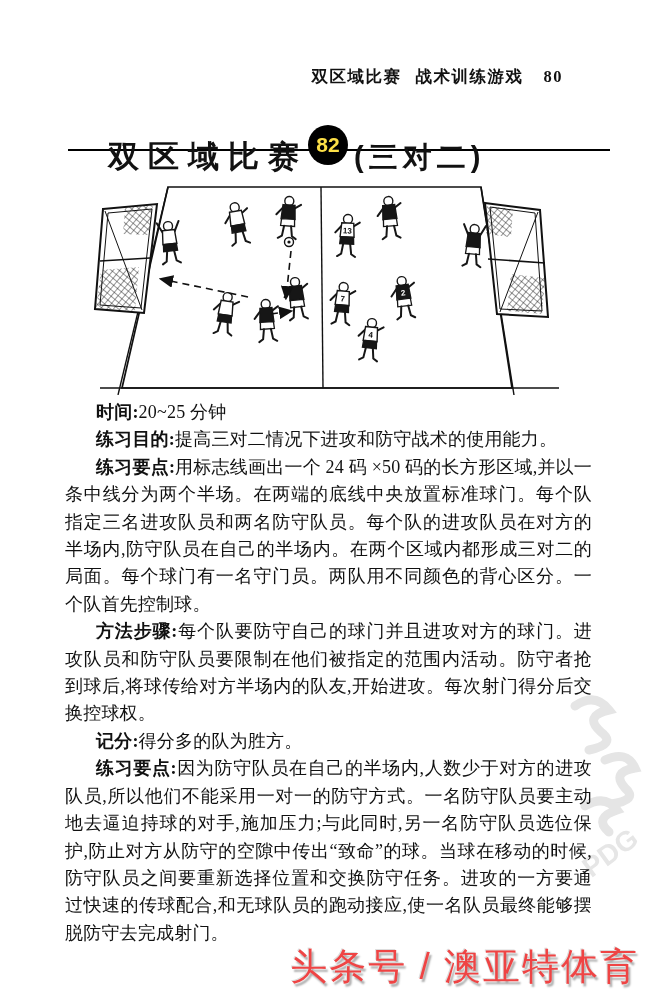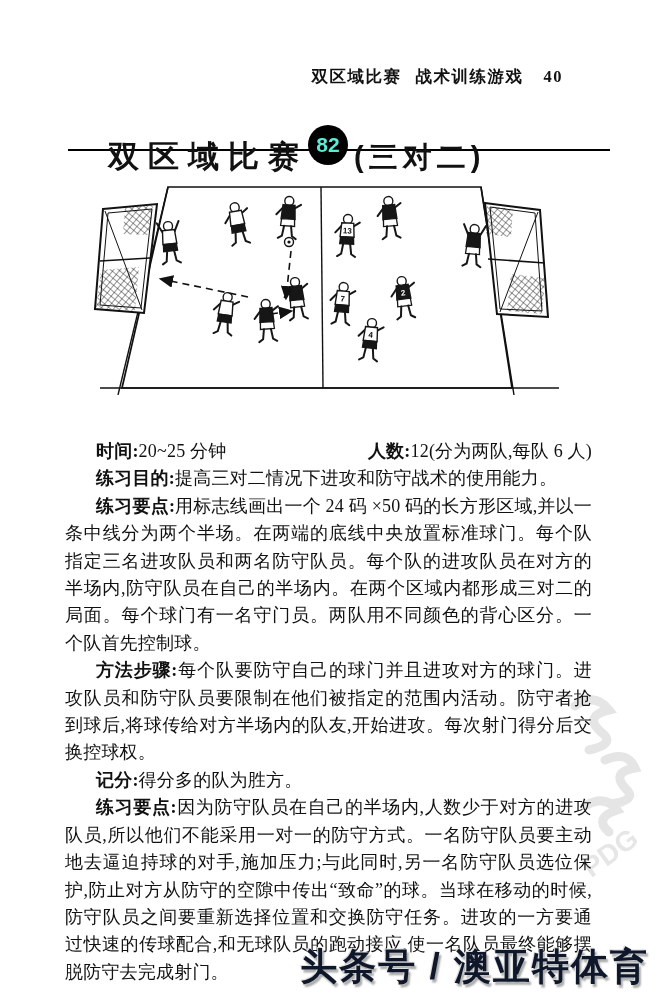--- a/index.html
+++ b/index.html
@@ -19,57 +19,57 @@
 
   
   .title-row{position:absolute;top:118px;left:68px;width:542px;height:60px;z-index:2;}
   .title-rule{position:absolute;top:31px;left:0;width:542px;border-top:2px solid #000;}
   .title-content{
     position:absolute;left:40px;top:0;height:60px;display:flex;align-items:flex-end;
     font-family:"Liberation Sans", sans-serif;
   }
   .title-main{font-size:31px;font-weight:900;letter-spacing:9px;white-space:nowrap;}
   .title-badge{
-    width:40px;height:40px;border-radius:50%;background:#000;color:#5eead4;
+    width:40px;height:40px;border-radius:50%;background:#000;color:#fde047;
     display:flex;align-items:center;justify-content:center;
     font-size:21px;font-weight:bold;margin:0 6px 13px 0;flex:none;
   }
   .title-sub{font-size:29px;font-weight:900;letter-spacing:5px;white-space:nowrap;}
 
   
   .diagram{position:absolute;left:80px;top:180px;width:500px;height:215px;z-index:2;}
 
   
   .bodytext{
     position:absolute;left:65px;top:399px;width:527px;z-index:2;
-    font-size:18px;line-height:27.4px;text-align:justify;letter-spacing:0.2px;margin-top:39px;
+    font-size:18px;line-height:27.4px;text-align:justify;letter-spacing:0.2px;
   }
   .bodytext p{margin:0;text-indent:31px;}
   .info-row{display:flex;padding-left:31px;}
   .info-right{margin-left:auto;}
   .lbl{font-weight:bold;}
 
   
   .footer-mark{
-    position:absolute;right:6px;bottom:8px;z-index:3;white-space:nowrap;
-    font-family:"Liberation Sans", sans-serif;font-weight:bold;
-    font-size:37px;letter-spacing:2px;color:#0f172a;
+    position:absolute;right:16px;bottom:8px;z-index:3;white-space:nowrap;
+    font-family:"Liberation Sans", sans-serif;font-weight:normal;
+    font-size:37px;letter-spacing:2px;color:#ef4444;
     text-shadow:-1px -1px 0 #dddddd, 2px 3px 2px #ababab;
   }
 
   
   .pdg-mark{position:absolute;right:0;top:688px;width:110px;height:205px;z-index:0;}
 </style>
 </head>
 <body>
 
 <div class="page">
 
   <div class="running-head">
-    <span>双区域比赛</span><span class="gap-s"></span><span>战术训练游戏</span><span class="gap-m"></span><span>40</span>
+    <span>双区域比赛</span><span class="gap-s"></span><span>战术训练游戏</span><span class="gap-m"></span><span>80</span>
   </div>
 
   <div class="title-row">
     <div class="title-rule"></div>
     <div class="title-content">
       <span class="title-main">双区域比赛</span>
       <span class="title-badge">82</span>
       <span class="title-sub">(三对二)</span>
     </div>
   </div>
@@ -205,21 +205,20 @@
         <g>
           <circle cx="289" cy="242" r="4.5" fill="#fff" stroke="#111" stroke-width="1.4"></circle>
           <circle cx="289" cy="242" r="1.6" fill="#111"></circle>
         </g>
       </g>
   </svg>
 
   <div class="bodytext">
     <div class="info-row">
       <span><span class="lbl">时间:</span><span>20~25 分钟</span></span>
-      <span class="info-right"><span class="lbl">人数:</span><span>12(分为两队,每队 6 人)</span></span>
     </div>
     <p><span class="lbl">练习目的:</span><span>提高三对二情况下进攻和防守战术的使用能力。</span></p>
     <p><span class="lbl">练习要点:</span><span>用标志线画出一个 24 码 ×50 码的长方形区域,并以一条中线分为两个半场。在两端的底线中央放置标准球门。每个队指定三名进攻队员和两名防守队员。每个队的进攻队员在对方的半场内,防守队员在自己的半场内。在两个区域内都形成三对二的局面。每个球门有一名守门员。两队用不同颜色的背心区分。一个队首先控制球。</span></p>
     <p><span class="lbl">方法步骤:</span><span>每个队要防守自己的球门并且进攻对方的球门。进攻队员和防守队员要限制在他们被指定的范围内活动。防守者抢到球后,将球传给对方半场内的队友,开始进攻。每次射门得分后交换控球权。</span></p>
     <p><span class="lbl">记分:</span><span>得分多的队为胜方。</span></p>
     <p><span class="lbl">练习要点:</span><span>因为防守队员在自己的半场内,人数少于对方的进攻队员,所以他们不能采用一对一的防守方式。一名防守队员要主动地去逼迫持球的对手,施加压力;与此同时,另一名防守队员选位保护,防止对方从防守的空隙中传出“致命”的球。当球在移动的时候,防守队员之间要重新选择位置和交换防守任务。进攻的一方要通过快速的传球配合,和无球队员的跑动接应,使一名队员最终能够摆脱防守去完成射门。</span></p>
   </div>
 
   <svg class="pdg-mark" viewBox="0 0 110 205">
     <g stroke="#e5e5e5" stroke-width="9" fill="none" stroke-linecap="round">

